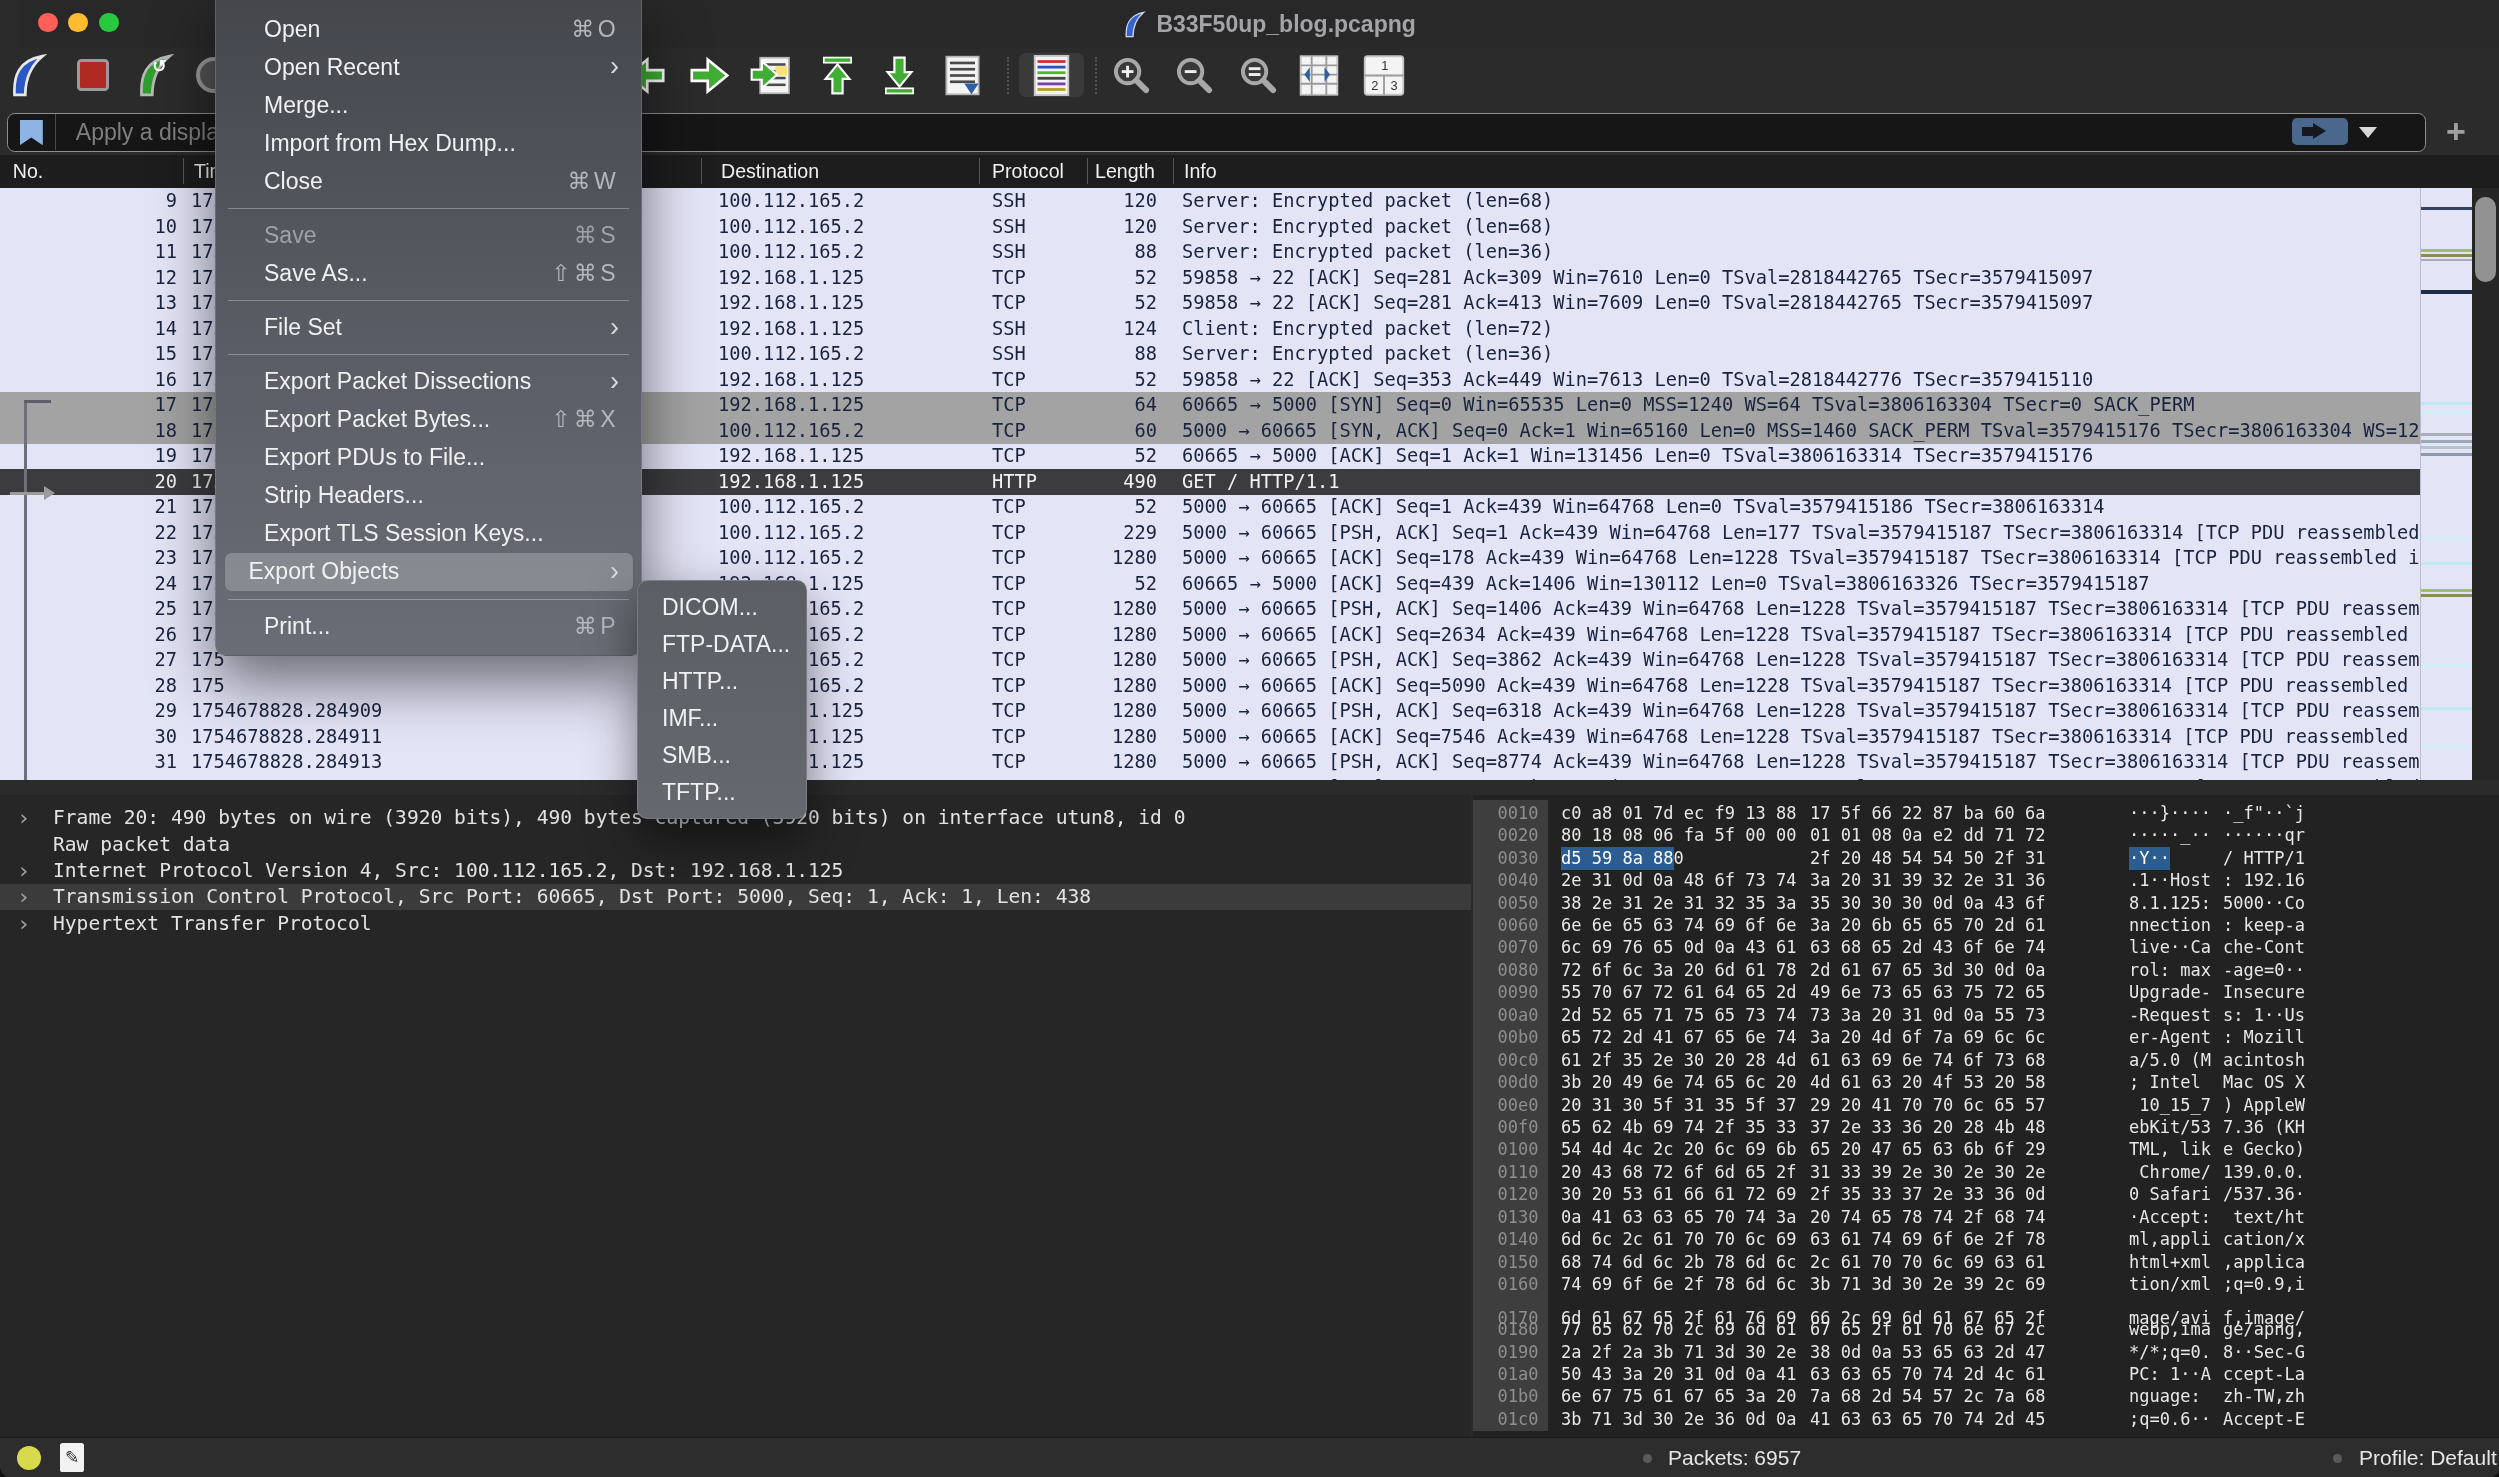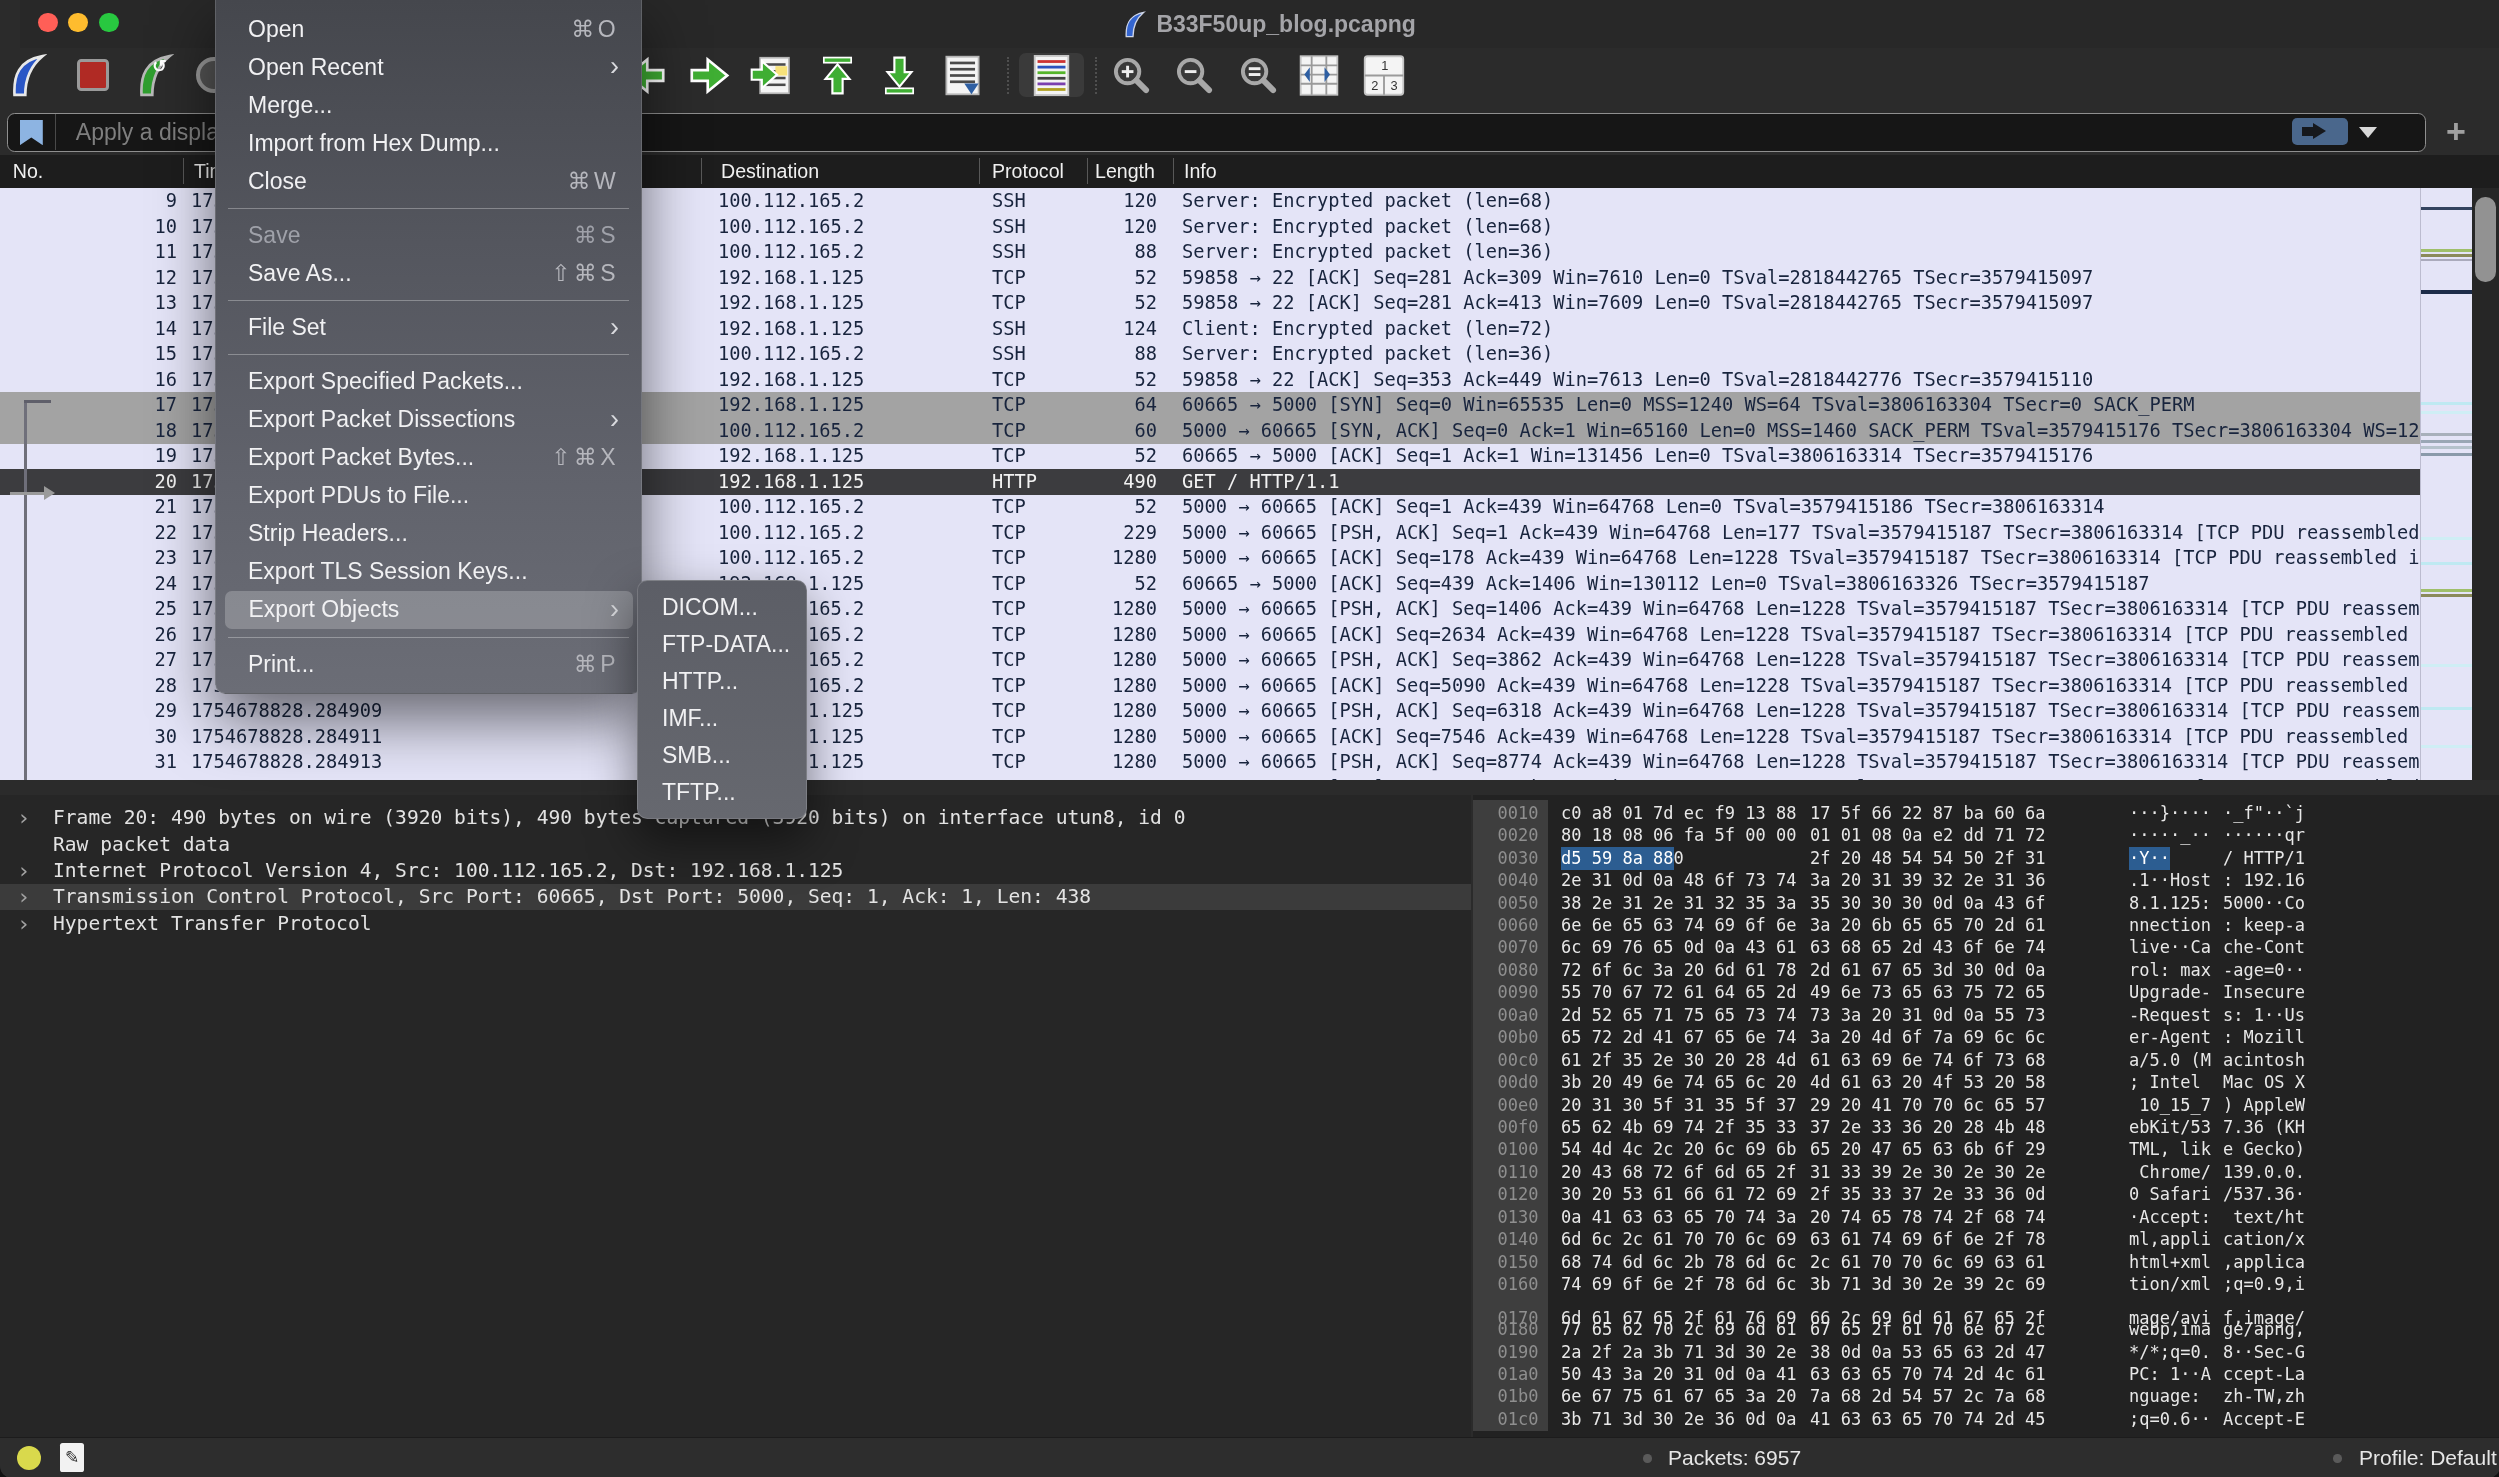--- a/index.html
+++ b/index.html
@@ -101,21 +101,21 @@
   .sb-packets { left:1668px; }
   .sb-profile { left:2359px; }
   .sb-dot { position:absolute; top:16px; width:8.5px; height:8.5px; border-radius:50%; background:#5a5a5a; }
 
   
   .file-menu { position:absolute; left:215px; top:0; width:427px; z-index:50; padding:10.2px 0;
                background:linear-gradient(180deg,#45474d 0%,#54565e 35%,#61636c 70%,#6b6d76 100%);
                border:0.9px solid rgba(255,255,255,0.14); border-top:none; border-radius:0 0 10.2px 10.2px;
                box-shadow:0 25.5px 60px rgba(0,0,0,0.55); }
   .menu-item { position:relative; height:38px; display:flex; align-items:center;
-               padding:0 22px 0 32px; color:#f1f1f3; font-size:23px; }
+               padding:0 22px 0 48px; color:#f1f1f3; font-size:23px; }
   .menu-item .mi-label { flex:1; white-space:nowrap; }
   .menu-item .mi-short { color:#b6b7bd; letter-spacing:3.4px; }
   .menu-item .mi-chev { color:#d9dade; font-size:27px; line-height:25.5px; }
   .menu-item.disabled, .menu-item.disabled .mi-short { color:#9fa1a9; }
   .menu-item.highlighted { background:rgba(255,255,255,0.22); margin:0 8.5px; border-radius:6.8px;
                            padding:0 13.6px 0 24px; }
   .menu-sep { height:0.9px; background:rgba(255,255,255,0.3); margin:7.7px 12px; }
 
   
   .export-submenu { position:absolute; left:637px; top:580px; width:170px; z-index:55; padding:7.7px 0;
@@ -612,23 +612,20 @@
         <span class="mi-label">Save As...</span>
         <span class="mi-short">⇧⌘S</span>
       </div>
       <div class="menu-sep"></div>
       <div class="menu-item">
         <span class="mi-label">File Set</span>
         <span class="mi-chev">›</span>
       </div>
       <div class="menu-sep"></div>
       <div class="menu-item">
-        <span class="mi-label">Export Specified Packets...</span>
-      </div>
-      <div class="menu-item">
         <span class="mi-label">Export Packet Dissections</span>
         <span class="mi-chev">›</span>
       </div>
       <div class="menu-item">
         <span class="mi-label">Export Packet Bytes...</span>
         <span class="mi-short">⇧⌘X</span>
       </div>
       <div class="menu-item">
         <span class="mi-label">Export PDUs to File...</span>
       </div>

